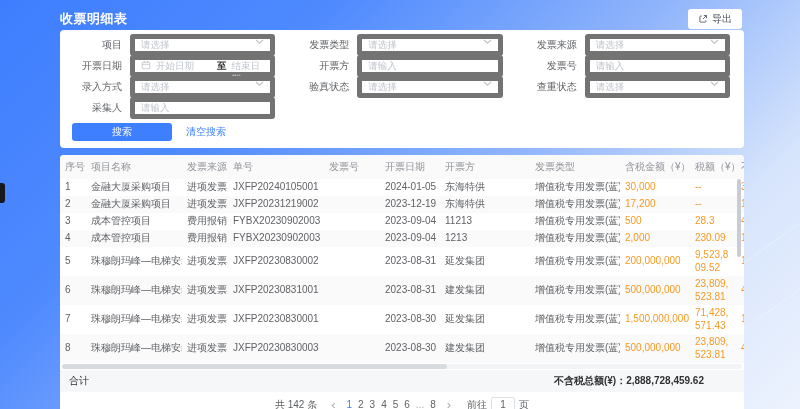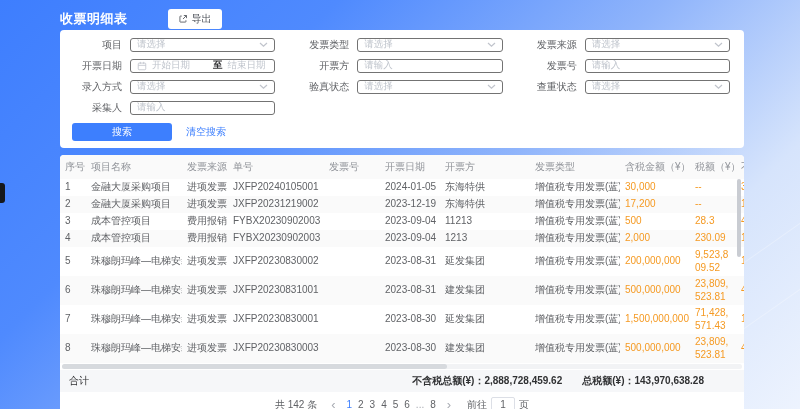--- a/index.html
+++ b/index.html
@@ -7,31 +7,31 @@
   body {
     font-family:"Liberation Sans","DejaVu Sans",sans-serif;
     background:linear-gradient(135deg,#3E7EFE 0%,#4F8AFE 28%,#8FB4FB 55%,#D6E4FC 78%,#EDF3FE 100%);
     position:relative; color:#606266; font-size:10px;
   }
   .deco { position:absolute; background:rgba(255,255,255,.28); height:1px; pointer-events:none; }
   .deco1 { width:300px; left:540px; top:300px; transform:rotate(-35deg); }
   .deco2 { width:260px; left:590px; top:345px; transform:rotate(-35deg); }
   .side-handle { position:absolute; left:0; top:183px; width:5px; height:20px; background:#16181c; border-radius:0 3px 3px 0; }
 
-  .topbar { display:flex; align-items:center; padding:8px 58px 0 60px; height:30px; }
+  .topbar { display:flex; align-items:center; justify-content:space-between; padding:8px 58px 0 60px; height:30px; }
   .title { color:#fff; font-size:13px; font-weight:bold; letter-spacing:.5px; }
   .export-btn { display:flex; align-items:center; gap:4px; background:#fff; border:none; border-radius:3px; height:20px; padding:0 10px; font-size:10px; color:#4a4f57; cursor:pointer; font-family:inherit;margin-left:40px; }
 
   .card { background:#fff; border-radius:4px; width:684px; margin-left:60px; }
   .filter-card { margin-top:0; padding:7px 14px 7px 10px; }
   .filter-grid { display:flex; gap:22px; }
   .filter-col { flex:1; display:flex; flex-direction:column; gap:6px; }
   .filter-row { display:flex; align-items:center; height:15px; }
   .filter-label { width:52px; text-align:right; margin-right:8px; color:#606266; font-size:10px; flex:none; }
-  .ctrl { flex:1; height:14px; border:1px solid #737373; border-radius:3px; display:flex; align-items:center; padding:0 6px; background:#fff; font-size:9.5px; }
+  .ctrl { flex:1; height:22px; border:5px solid #737373; border-radius:3px; display:flex; padding:0 6px; background:#fff; font-size:9.5px; }
   .ctrl .ph { color:#bfc4cc; flex:1; white-space:nowrap; overflow:hidden; }
   .ctrl.dr { gap:5px; }
   .ctrl.dr .start { width:56px; flex:none; color:#bfc4cc; }
   .ctrl.dr .sep { color:#303133; font-weight:bold; flex:none; }
   .ctrl.dr .end { flex:1; color:#bfc4cc; }
   .filter-actions { margin-top:8px; display:flex; align-items:center; padding-left:2px; }
   .search-btn { width:100px; height:18px; background:#3D7FFE; color:#fff; border:none; border-radius:3px; font-size:10px; cursor:pointer; font-family:inherit; }
   .clear-link { margin-left:14px; color:#3D7FFE; font-size:10px; cursor:pointer; text-decoration:none; }
 
   .table-card { margin-top:7px; position:relative; height:326px; border-radius:4px; overflow:hidden; }
@@ -319,21 +319,20 @@
     </table>
   </div>
   <div class="h-scrollbar">
       <div class="h-thumb"></div>
     </div>
   <div class="v-scrollbar"></div>
 
   <div class="totals-row">
     <span class="totals-label">合计</span>
     <span class="tot"><span>不含税总额(¥)：</span><span>2,888,728,459.62</span></span>
-    <span class="tot"><span>总税额(¥)：</span><span>143,970,638.28</span></span>
   </div>
 
   <div class="pagination">
     <span class="pg-total">共 142 条</span>
     <span class="pg-arrow">‹</span>
     <span id="pages" style="display:flex;align-items:center;">
         <span class="pg-num current">1</span>
         <span class="pg-num">2</span>
         <span class="pg-num">3</span>
         <span class="pg-num">4</span>

